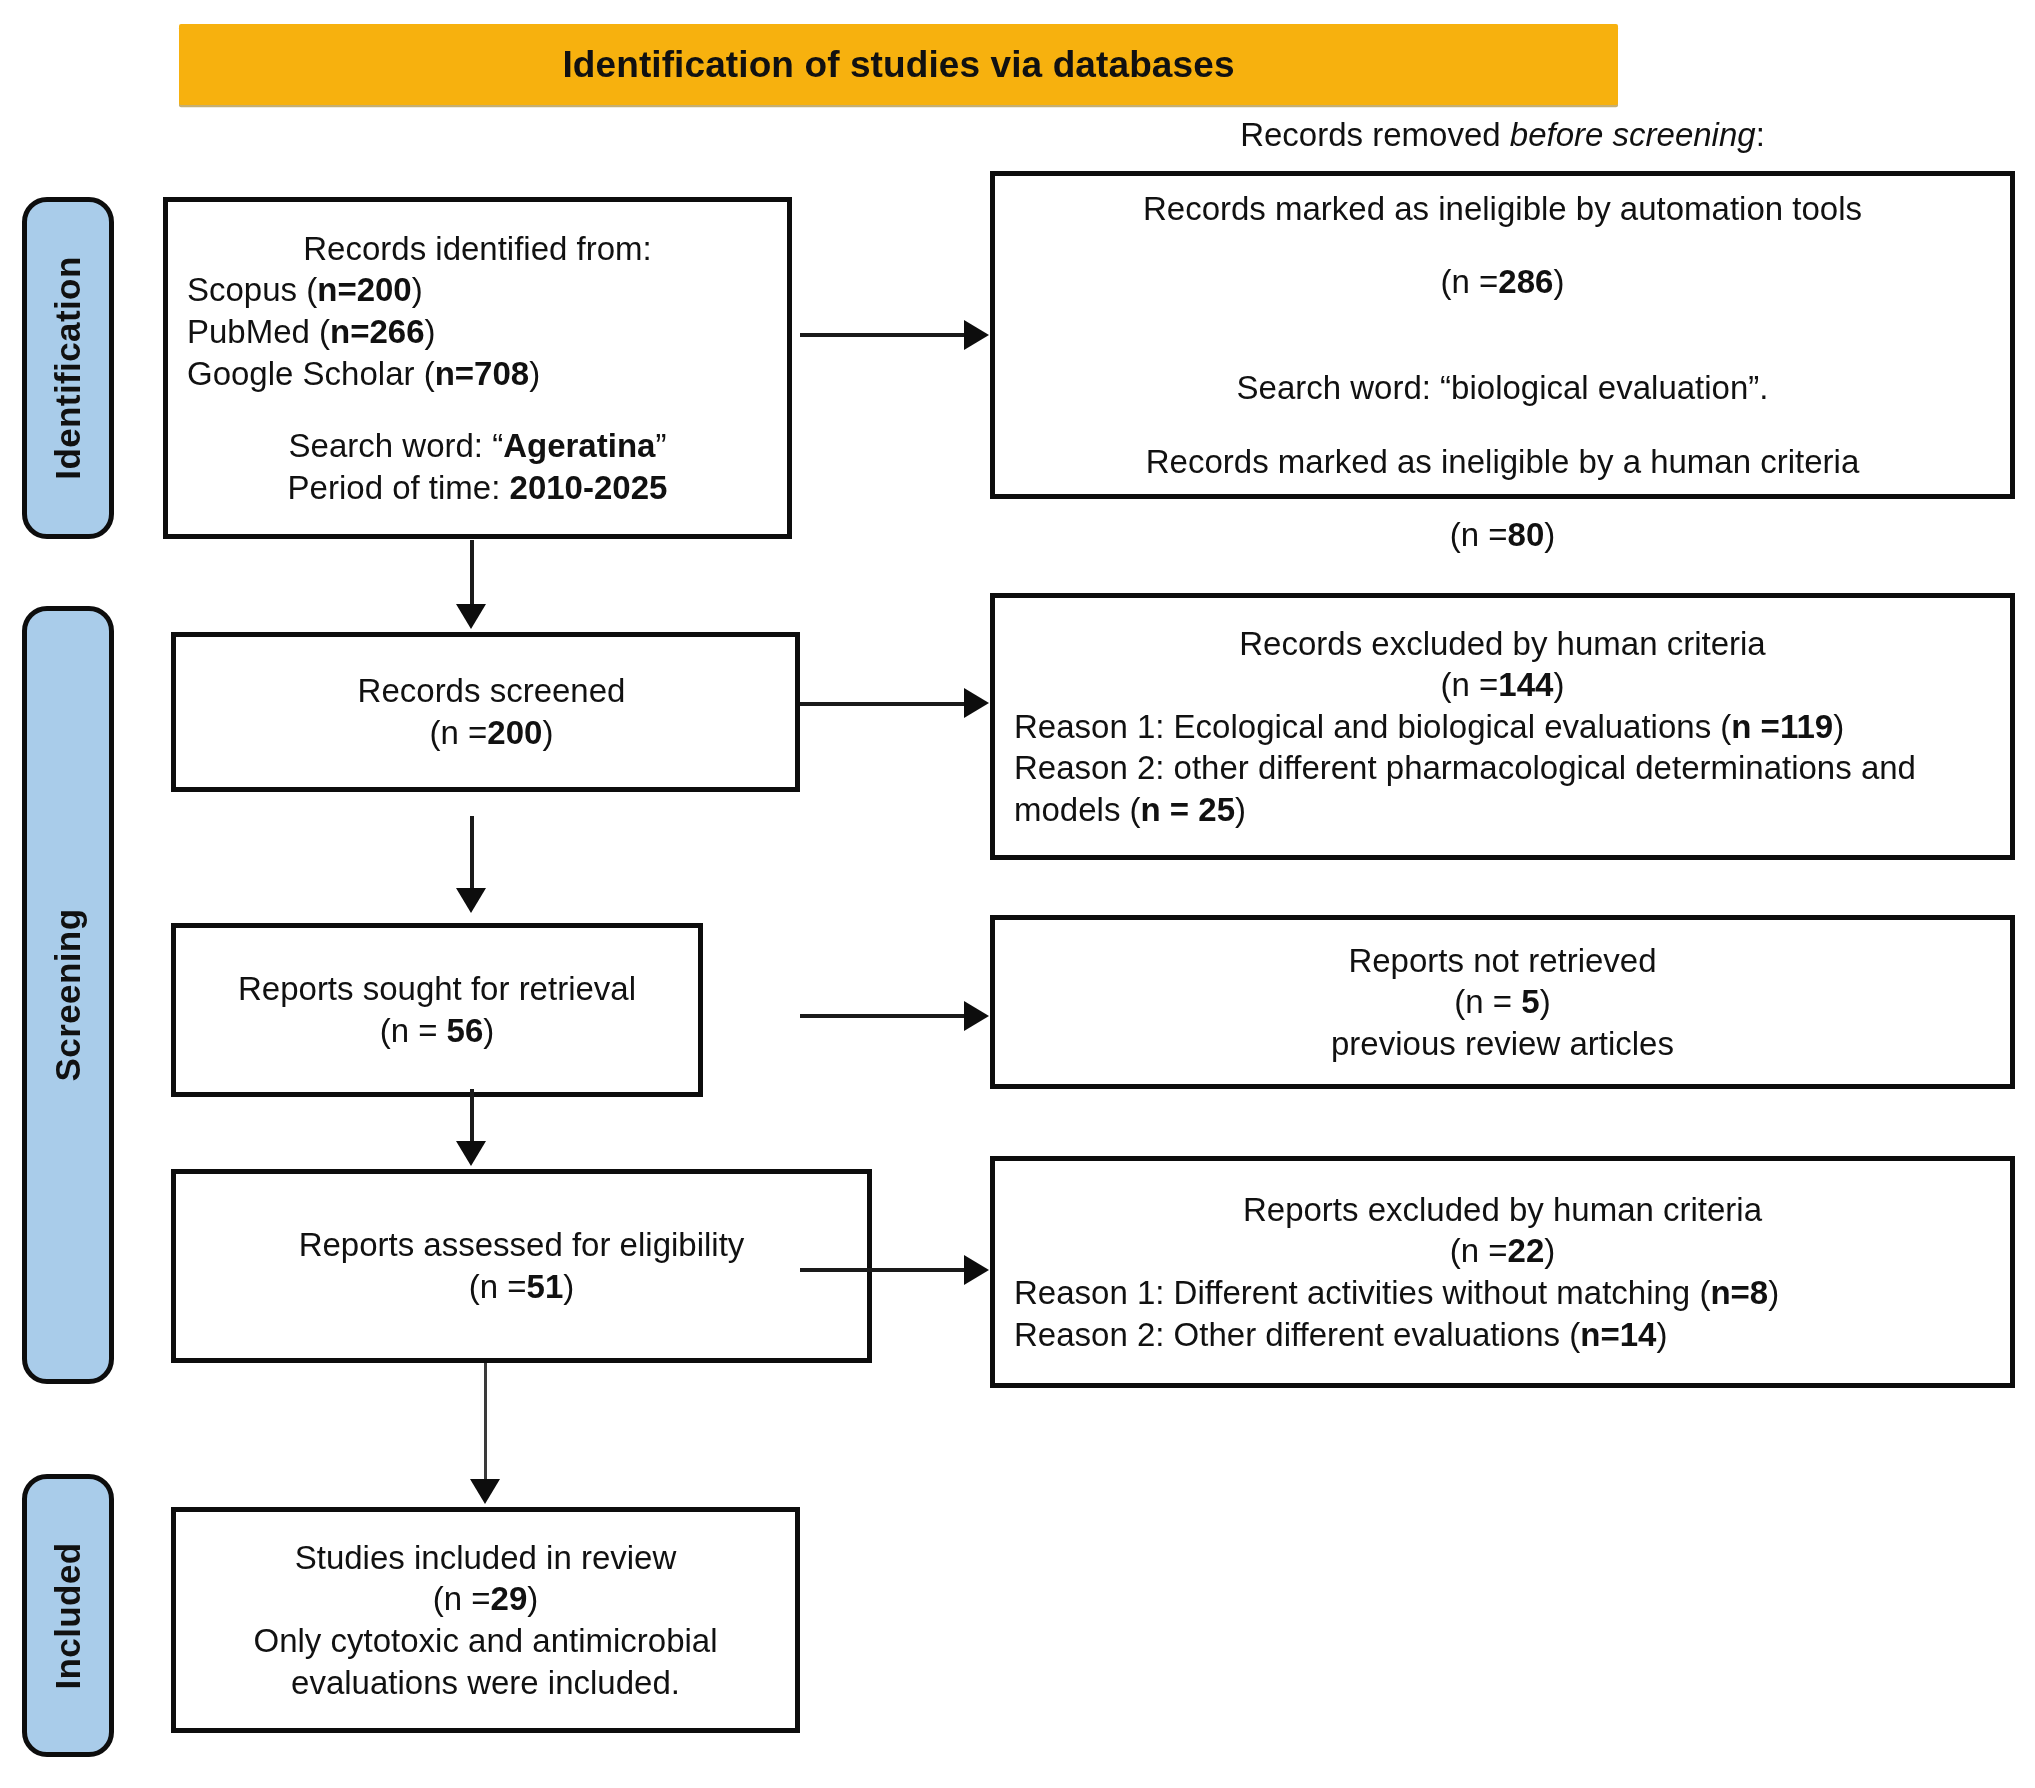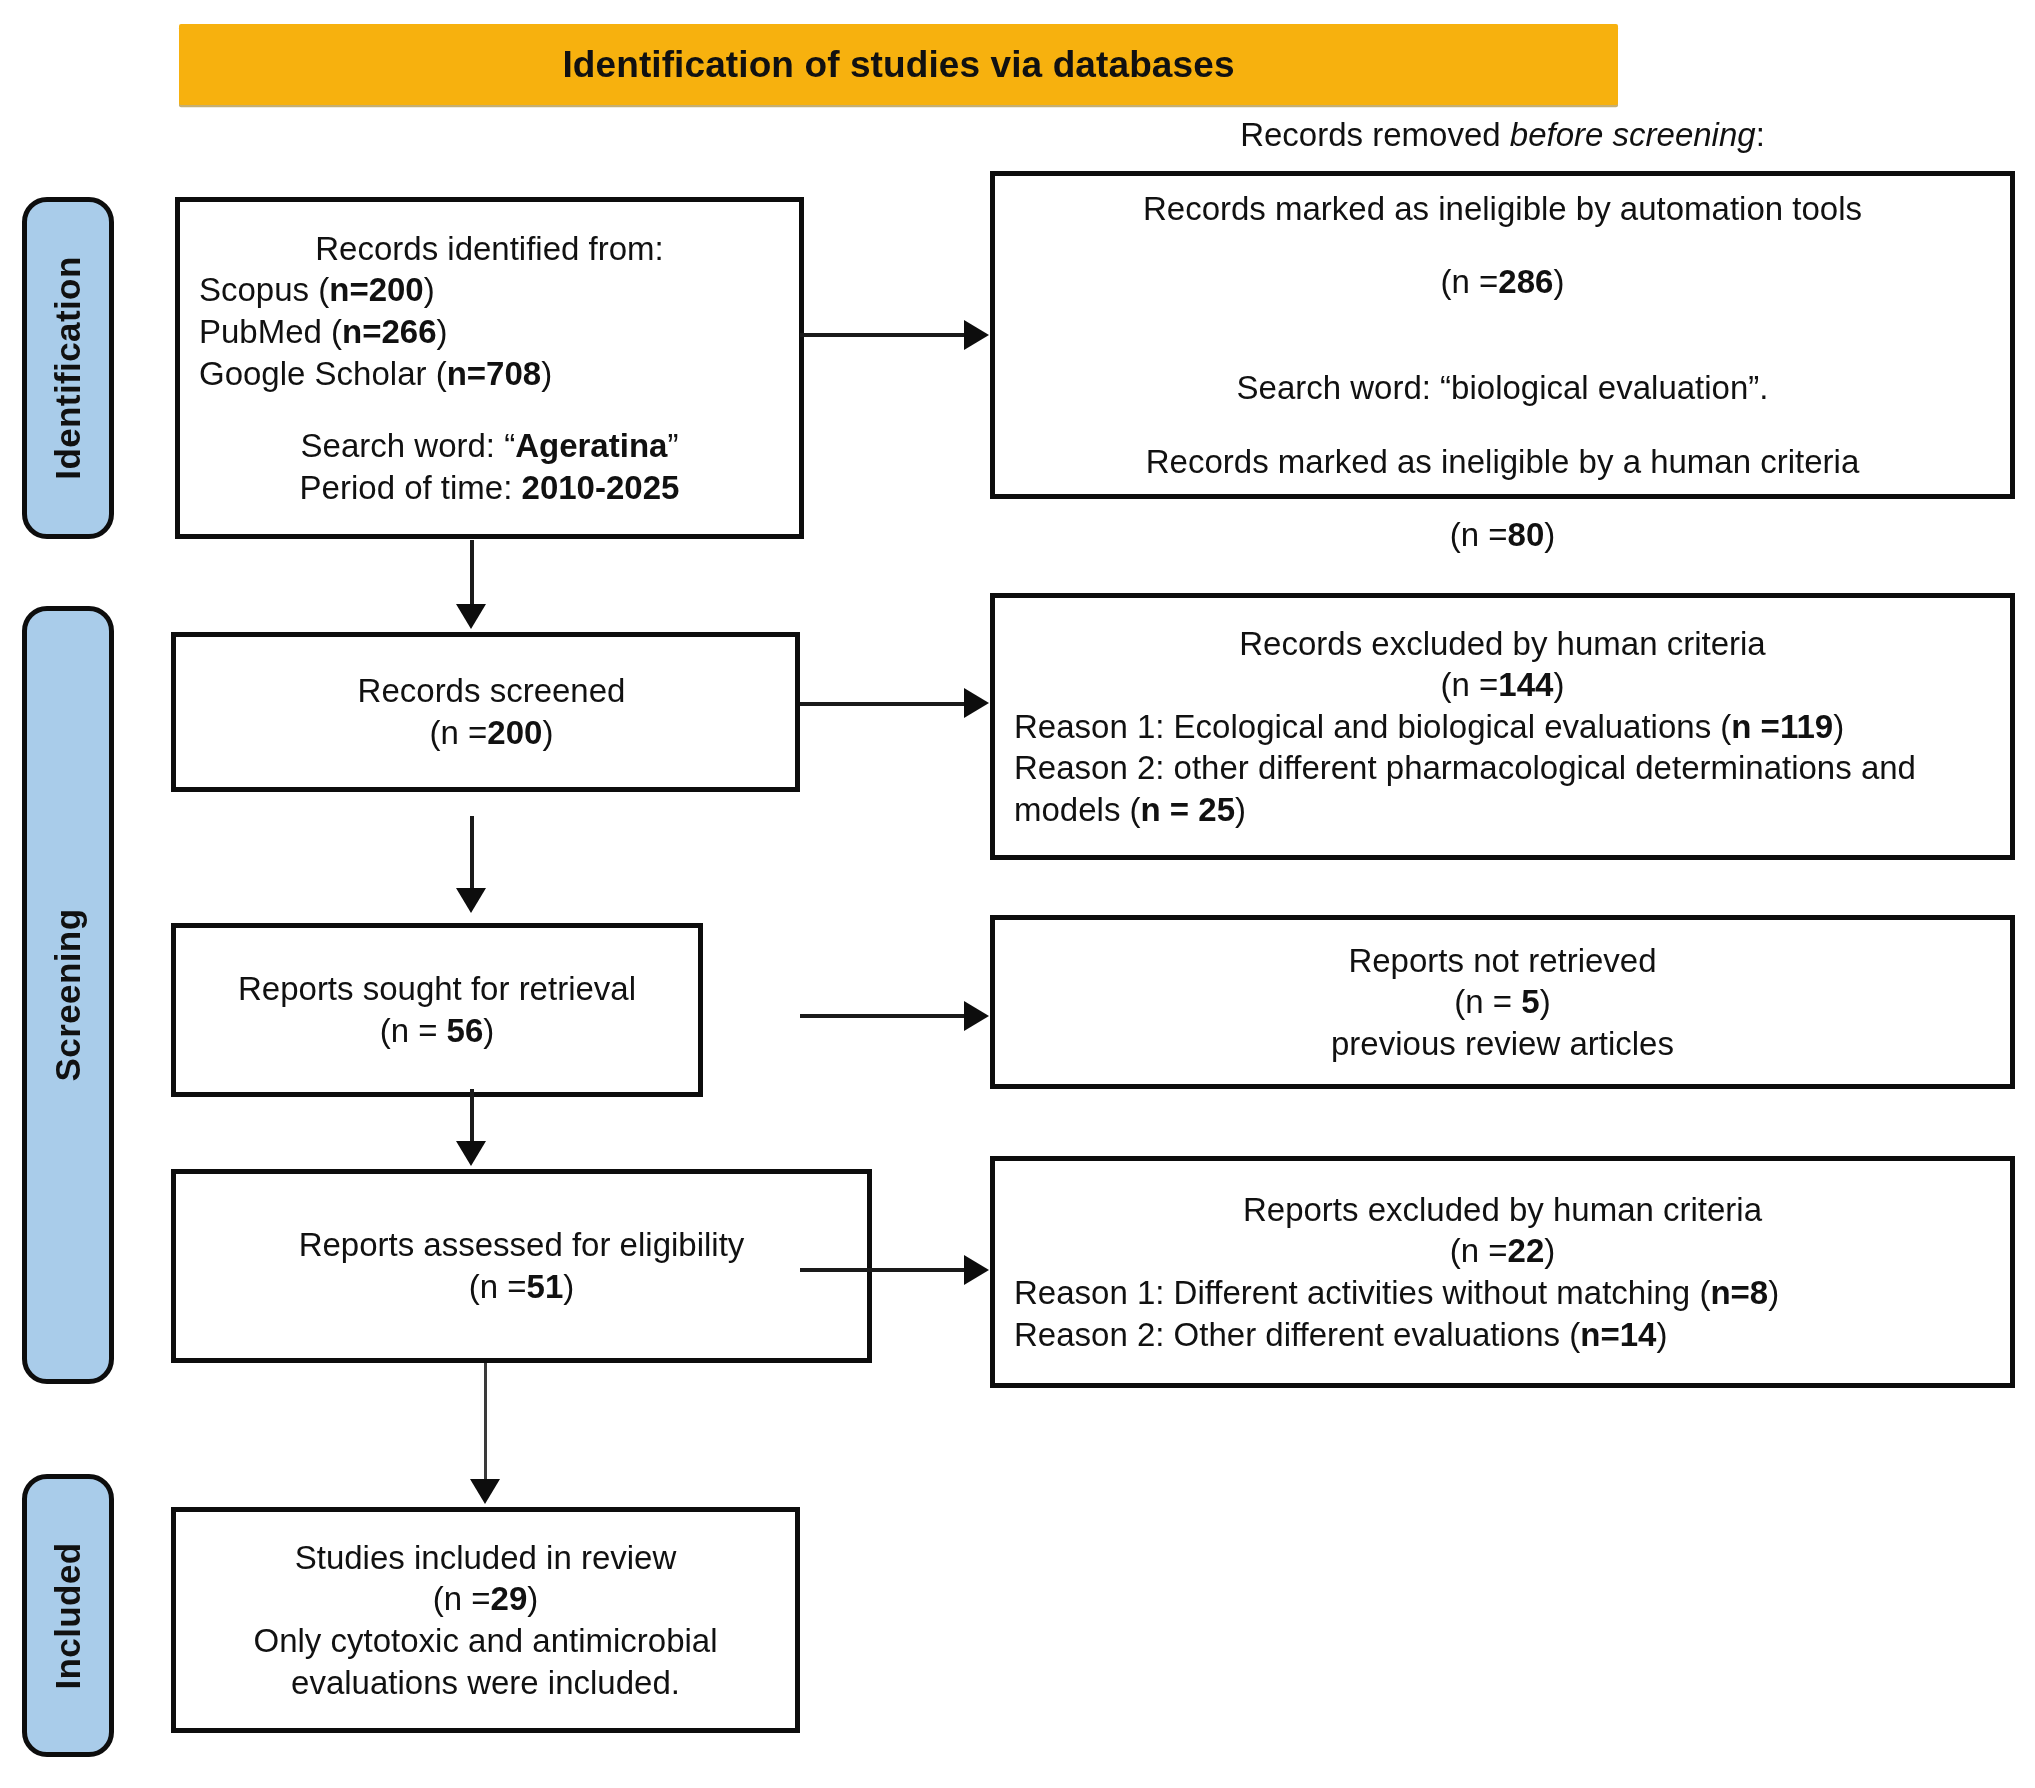--- a/index.html
+++ b/index.html
@@ -84,21 +84,21 @@
     white-space: nowrap;
   }
   .box .line.wrapline { white-space: normal; }
   .box .line.center  { text-align: center; }
   .box .line.left    { text-align: left; }
   .box .line.spacer  { height: 31px; }
   .b { font-weight: bold; }
   .i { font-style: italic; }
 
   
-  #box-identified      { left: 175px; top: 197px;  width: 629px; height: 342px; }
+  #box-identified      { left: 163px; top: 197px;  width: 629px; height: 342px; }
   #box-screened        { left: 171px; top: 632px;  width: 629px; height: 160px; padding-left: 12px; }
   #box-sought          { left: 171px; top: 915px; width: 532px; height: 174px; margin-top: 8px; }
   #box-assessed        { left: 171px; top: 1169px; width: 701px; height: 194px; }
   #box-included        { left: 171px; top: 1507px; width: 629px; height: 226px; align-items: center; }
 
   
   #box-removed         { left: 990px; top: 171px;  width: 1025px; height: 328px; gap: 32px; }
   #box-records-excl    { left: 990px; top: 593px;  width: 1025px; height: 267px; }
   #box-not-retrieved   { left: 990px; top: 915px; width: 1025px; height: 174px; }
   #box-reports-excl    { left: 990px; top: 1156px; width: 1025px; height: 232px; }

